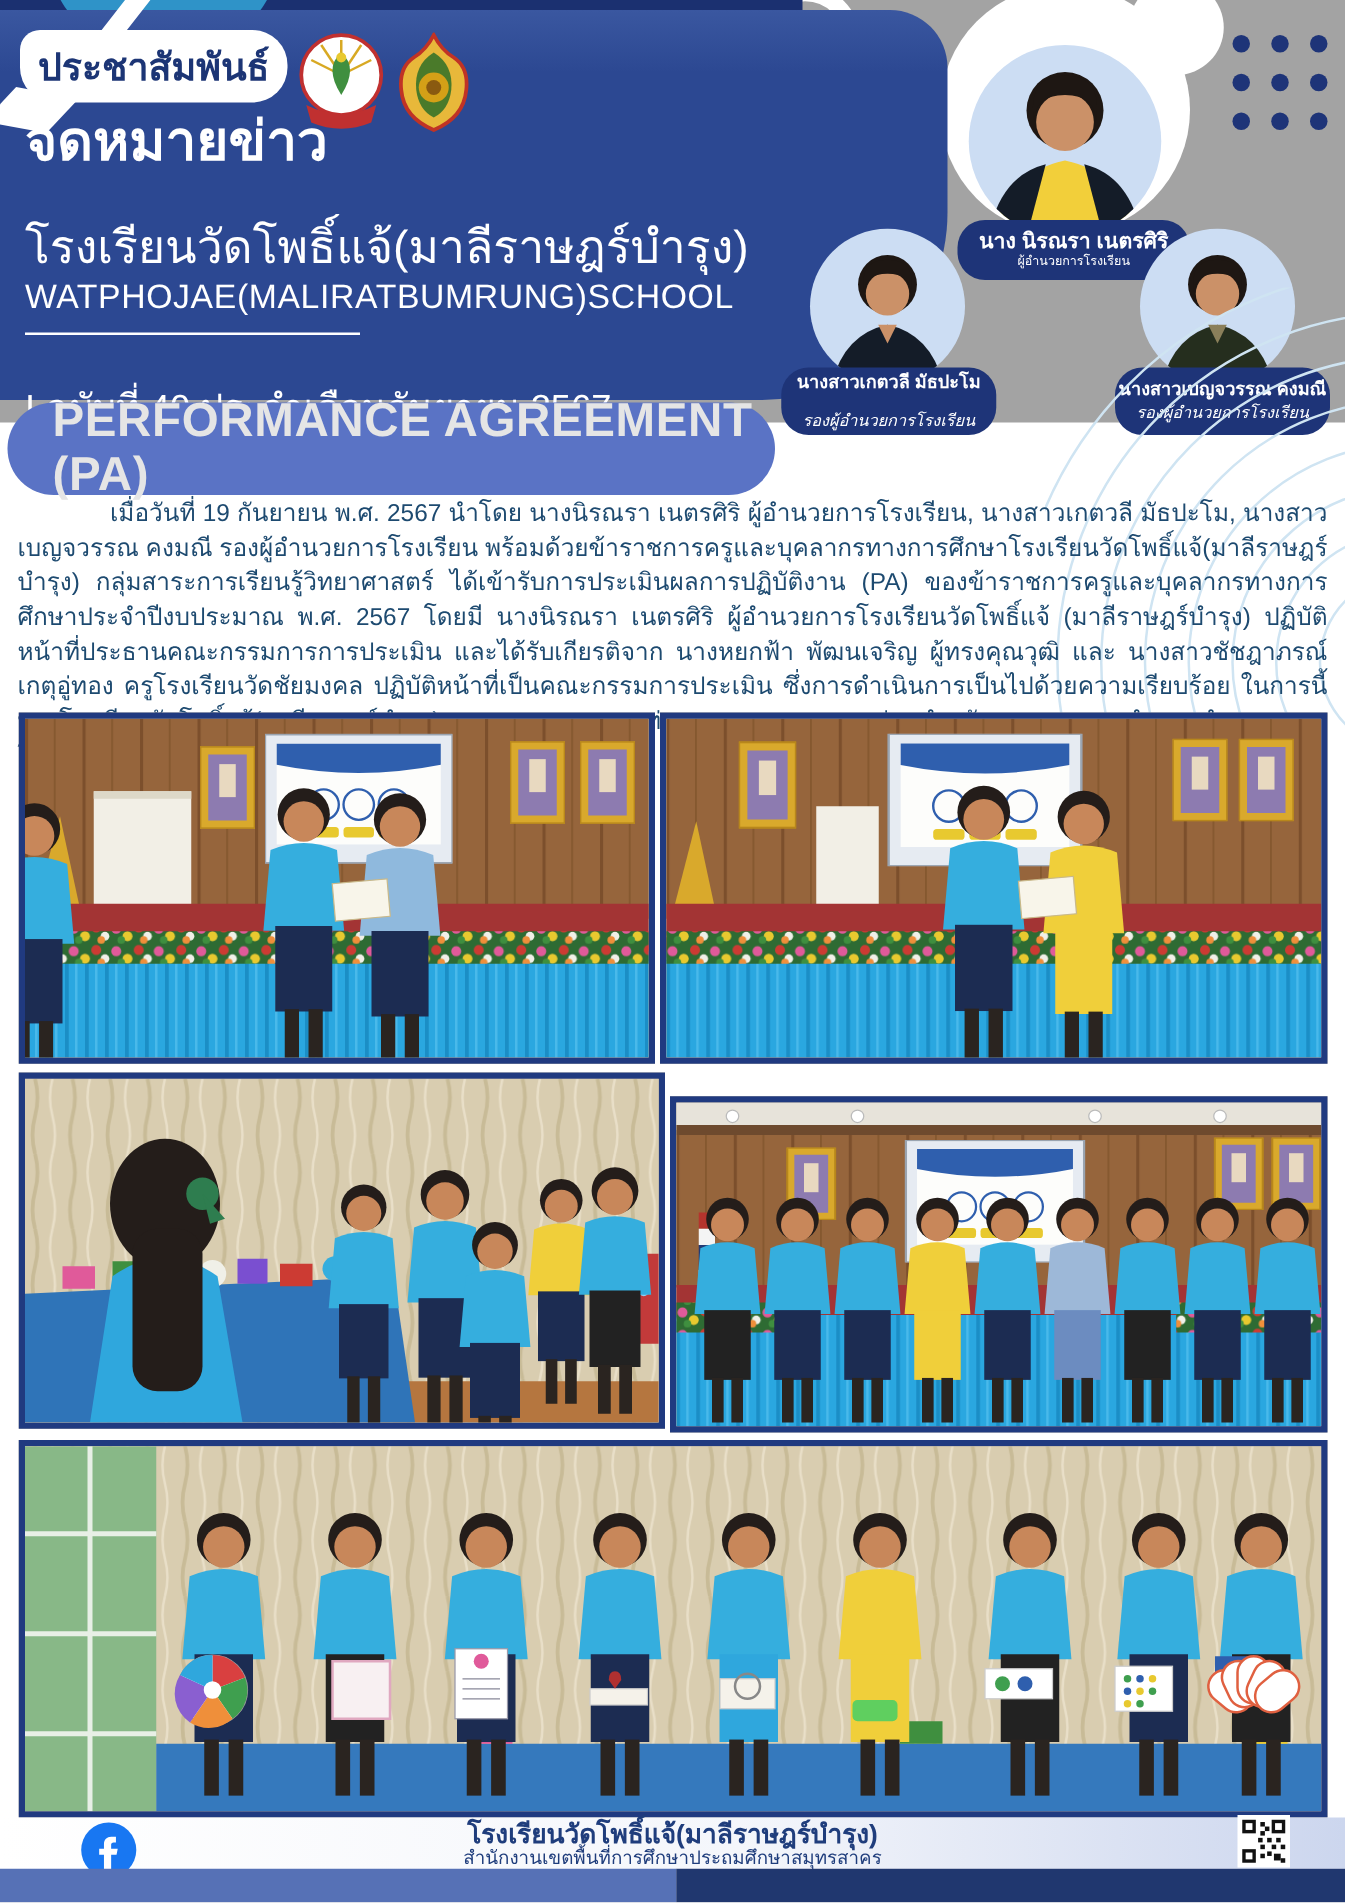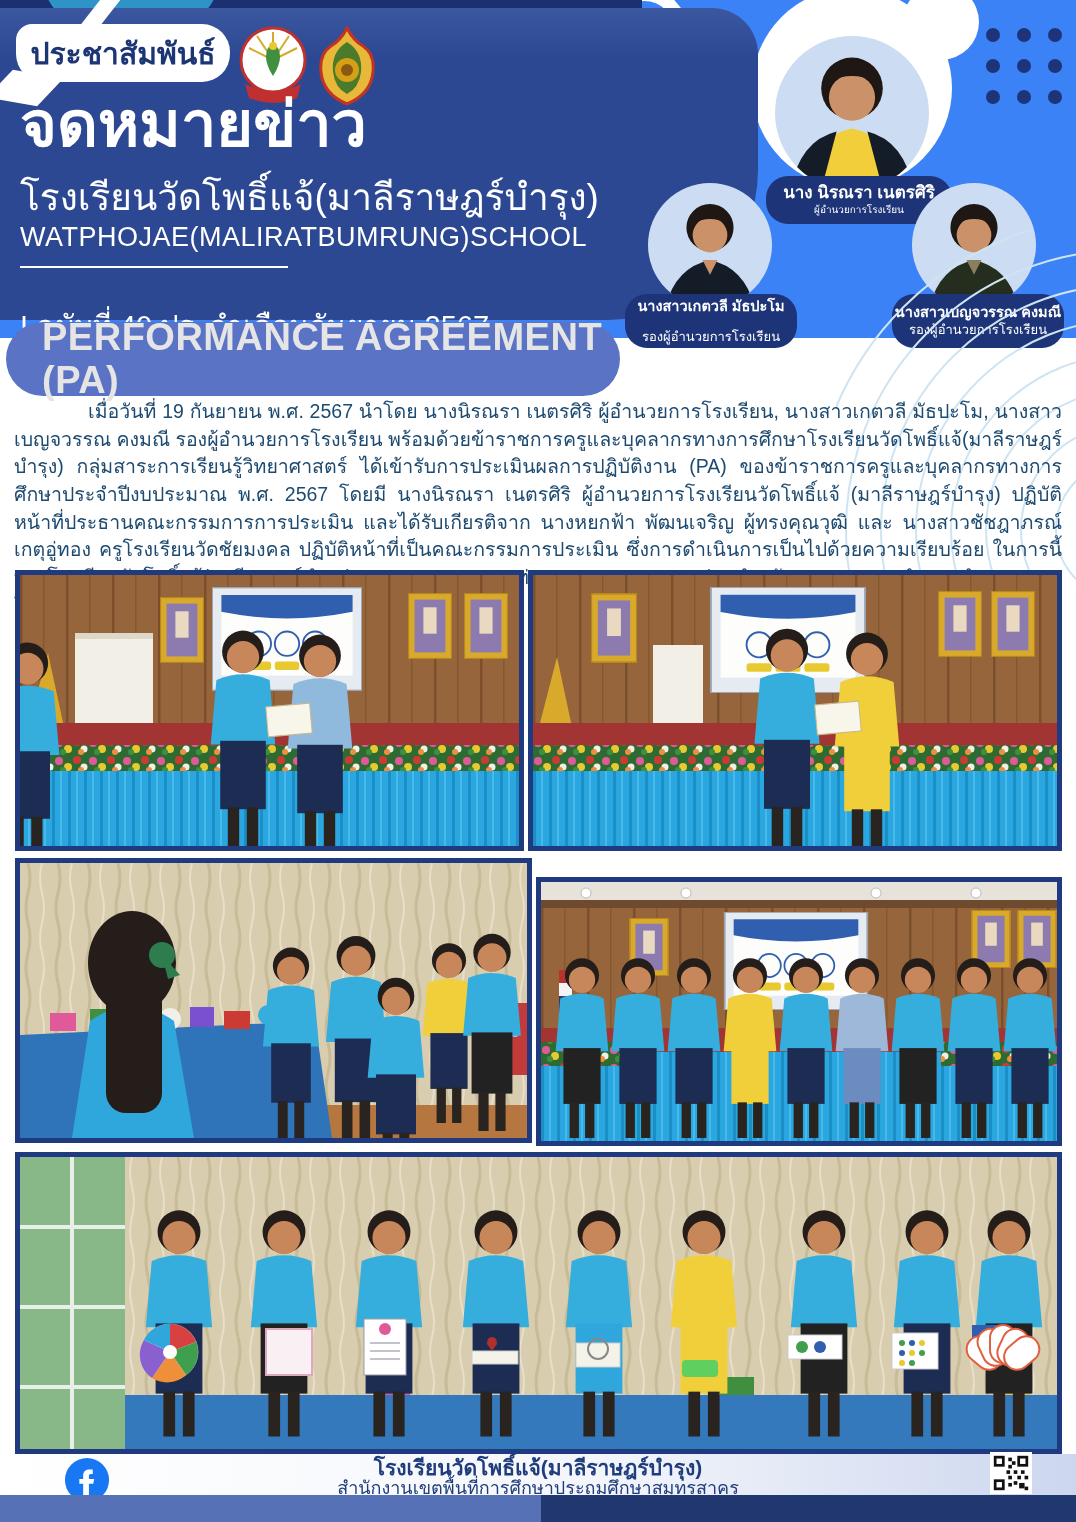--- a/index.html
+++ b/index.html
@@ -1,60 +1,60 @@
 <!DOCTYPE html>
 <html><head>
 <meta charset="utf-8">
 <style>
   html,body{margin:0;padding:0;background:#e8e8e8;}
   .page{position:relative;width:1076px;height:1522px;background:#ffffff;overflow:hidden;
         font-family:"Liberation Sans","DejaVu Sans",sans-serif;margin:0 auto;}
   .abs{position:absolute;}
 
   
-  .hero{left:0;top:0;width:1076px;height:338px;background:#3b82f6;}
+  .hero{left:0;top:0;width:1076px;height:338px;background:#a3a3a3;}
   .circ{position:absolute;border-radius:50%;}
   .c-dark{left:36px;top:-142px;width:190px;height:190px;background:#2f93c8;}
   .c-ring{left:600px;top:-12px;width:88px;height:88px;border:13px solid #fff;background:transparent;box-sizing:border-box;}
   .c-white-big{left:752px;top:-12px;width:200px;height:200px;background:#fff;}
   .c-white-sm{left:903px;top:-16px;width:76px;height:76px;background:#fff;}
   .top-strip{left:0;top:0;width:642px;height:10px;background:#1b3070;}
   .arcs{left:836px;top:230px;width:240px;height:360px;}
 
   .navy-panel{left:0;top:8px;width:758px;height:312px;
      background:linear-gradient(180deg,#3a57a0 0%,#2c4892 16%);
      border-radius:0 46px 150px 0;}
   .swoosh{left:92px;top:-34px;width:16px;height:78px;background:#fff;border-radius:9px;transform:rotate(38deg);}
   .badge{left:16px;top:16px;width:214px;height:58px;background:#fff;border-radius:16px 28px 28px 28px;
      display:flex;align-items:center;justify-content:center;
      font-weight:bold;font-size:30px;color:#1c3575;}
   .badge-tail{left:-4px;top:66px;width:58px;height:28px;background:#fff;transform:skewX(-38deg) rotate(9deg);}
   .logo{display:block;}
-  .h-title{left:20px;top:82px;width:640px;font-size:63px;font-weight:bold;color:#fff;line-height:1.1;}
+  .h-title{left:20px;top:82px;width:640px;font-size:44px;font-weight:bold;color:#fff;line-height:1.1;}
   .h-sub-th{left:20px;top:168px;width:680px;font-size:37px;color:#fff;line-height:1.2;}
   .h-sub-en{left:20px;top:214px;width:680px;font-size:27px;font-weight:normal;color:#fff;letter-spacing:.5px;}
   .h-line{left:20px;top:258px;width:268px;height:2px;background:#fff;}
   .h-issue{left:20px;top:272px;width:640px;font-size:29px;color:#fff;margin-top:23px;}
 
   .dots{left:986px;top:28px;display:grid;grid-template-columns:repeat(3,14px);grid-auto-rows:14px;gap:17px;}
   .dots i{width:14px;height:14px;border-radius:50%;background:#1e3478;}
 
   .portrait{position:absolute;border-radius:50%;background:#ccddf3;overflow:hidden;}
   .portrait svg{display:block;width:100%;height:100%;}
   .pt-dir{left:775px;top:36px;width:154px;height:154px;}
   .pt-d1{left:648px;top:183px;width:124px;height:124px;}
   .pt-d2{left:912px;top:183px;width:124px;height:124px;}
   .plate{position:absolute;background:#1e3478;border-radius:22px;color:#fff;text-align:center;
      display:flex;flex-direction:column;justify-content:center;gap:3px;line-height:1.05;}
   .plate .l1{font-weight:bold;}
   .pl-dir{left:766px;top:176px;width:186px;height:48px;}
   .pl-dir .l1{font-size:17px;} .pl-dir .l2{font-size:10px;}
   .pl-d1{left:625px;top:294px;width:172px;height:54px;gap:16px;}
   .pl-d2{left:892px;top:294px;width:172px;height:54px;}
-  .pl-d1 .l1,.pl-d2 .l1{font-size:14.5px;} .pl-d1 .l2,.pl-d2 .l2{font-size:13px;}
+  .pl-d1 .l1,.pl-d2 .l1{font-size:14.5px;} .pl-d1 .l2,.pl-d2 .l2{font-size:13px;font-style:italic;}
 
   .pa-banner{left:6px;top:322px;width:614px;height:74px;background:#5a73c5;border-radius:38px;
      display:flex;align-items:center;padding-left:36px;box-sizing:border-box;
      font-size:38px;font-weight:bold;color:#e5e5e5;letter-spacing:.5px;}
 
   
   .article{left:14px;top:398px;width:1048px;font-size:19.5px;color:#1d4a70;
      text-align:justify;line-height:1.42;text-indent:74px;}
 
   
@@ -65,21 +65,21 @@
   .p3{left:15px;top:858px;width:517px;height:285px;}
   .p4{left:536px;top:877px;width:526px;height:269px;}
   .p5{left:15px;top:1152px;width:1047px;height:302px;}
 
   
   .footer{left:0;top:1454px;width:1076px;height:41px;
      background:linear-gradient(90deg,#ffffff 0%,#f4f6fb 55%,#ccd6ee 100%);}
   .fb{left:64px;top:1457px;width:46px;height:46px;}
   .f-text{left:0;top:1456px;width:1076px;text-align:center;color:#1f3d7c;line-height:1.1;}
   .f-text .f1{font-size:21px;font-weight:bold;}
-  .f-text .f2{font-size:18px;}
+  .f-text .f2{font-size:15px;}
   .qr{left:990px;top:1452px;width:42px;height:42px;background:#fff;padding:2px;box-sizing:border-box;}
   .bar-l{left:0;top:1495px;width:541px;height:27px;background:#5671b6;}
   .bar-r{left:541px;top:1495px;width:535px;height:27px;background:#20376f;}
 </style>
 </head>
 <body>
 
 <svg width="0" height="0" style="position:absolute">
   <defs>
     <pattern id="wood" width="46" height="60" patternUnits="userSpaceOnUse">

